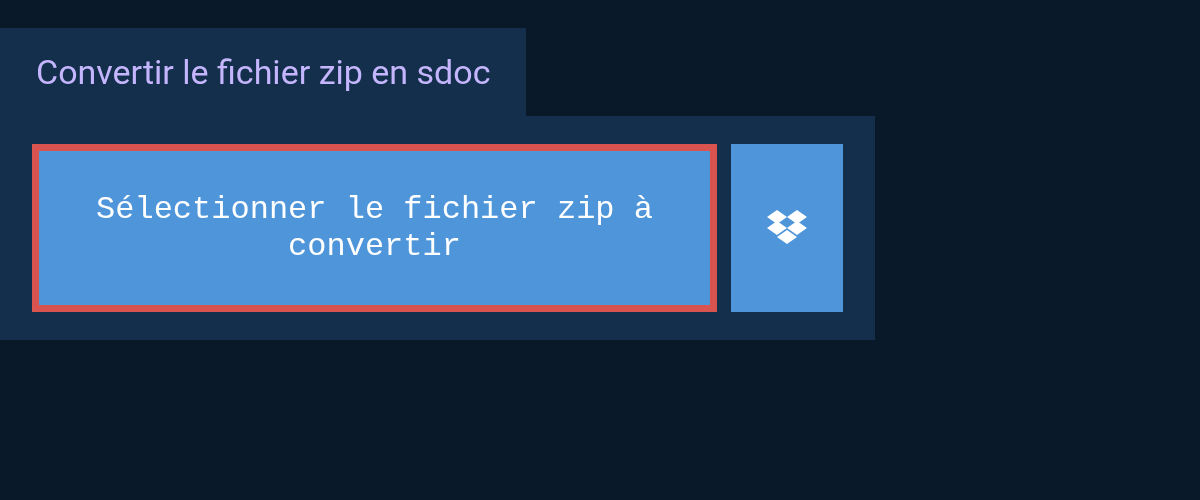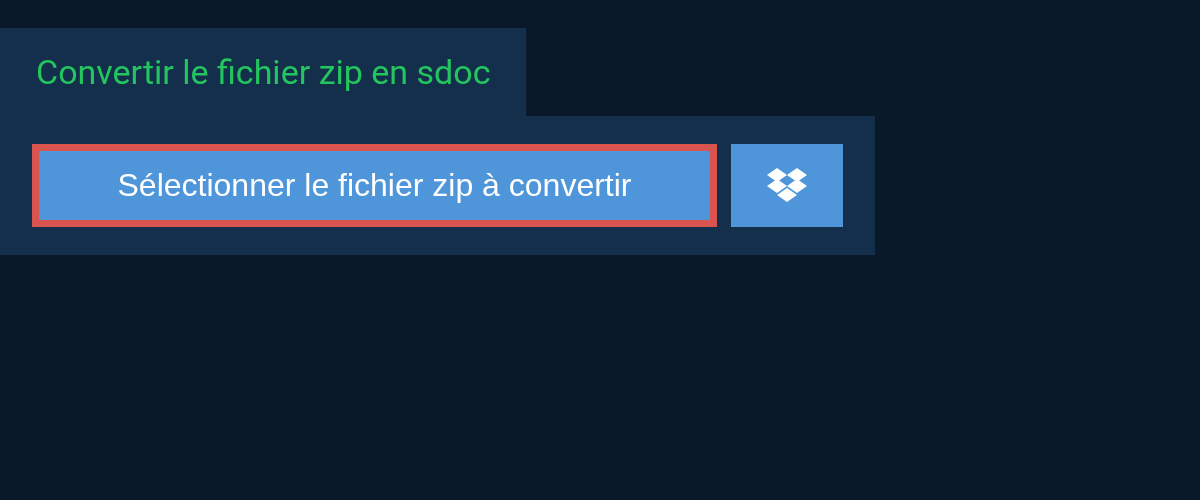--- a/index.html
+++ b/index.html
@@ -15,21 +15,21 @@
       overflow: hidden;
     }
     .tab-header {
       display: inline-block;
       background: #132f4c;
       padding: 24px 36px;
       margin-top: 28px;
       margin-left: 0;
     }
     .tab-title {
-      color: #22c55e;
+      color: #c4b5fd;
       font-size: 34px;
       font-weight: 400;
     }
     .content-panel {
       background: #132f4c;
       padding: 28px 32px;
       margin-top: 0;
       width: 875px;
     }
     .button-row {
@@ -37,26 +37,27 @@
       gap: 14px;
       align-items: stretch;
     }
     .select-button {
       flex: 1;
       background: #4e95d9;
       border: 7px solid #d9544f;
       color: #ffffff;
       font-size: 32px;
       font-weight: 400;
-      padding: 16px 20px;
+      padding: 40px 20px;
       text-align: center;
       cursor: pointer;
       display: flex;
       align-items: flex-end;
       justify-content: center;
+      font-family: Liberation Mono, monospace;
     }
     .dropbox-button {
       width: 112px;
       background: #4e95d9;
       border: none;
       cursor: pointer;
       display: flex;
       align-items: center;
       justify-content: center;
     }

